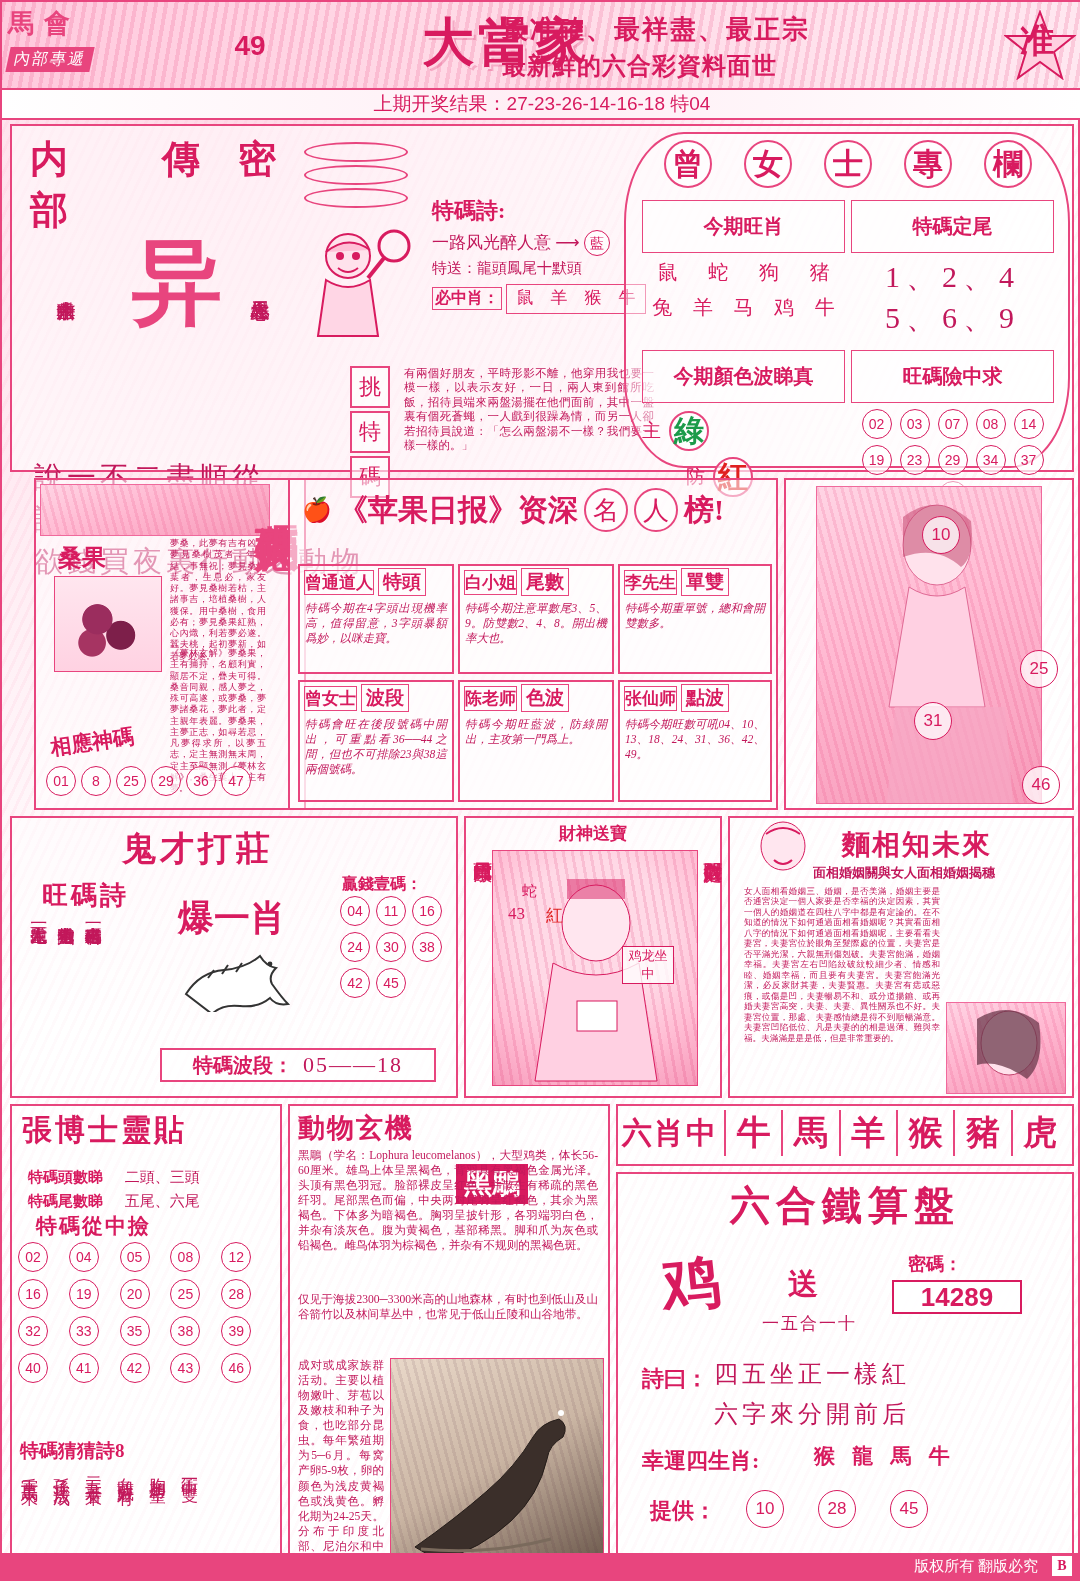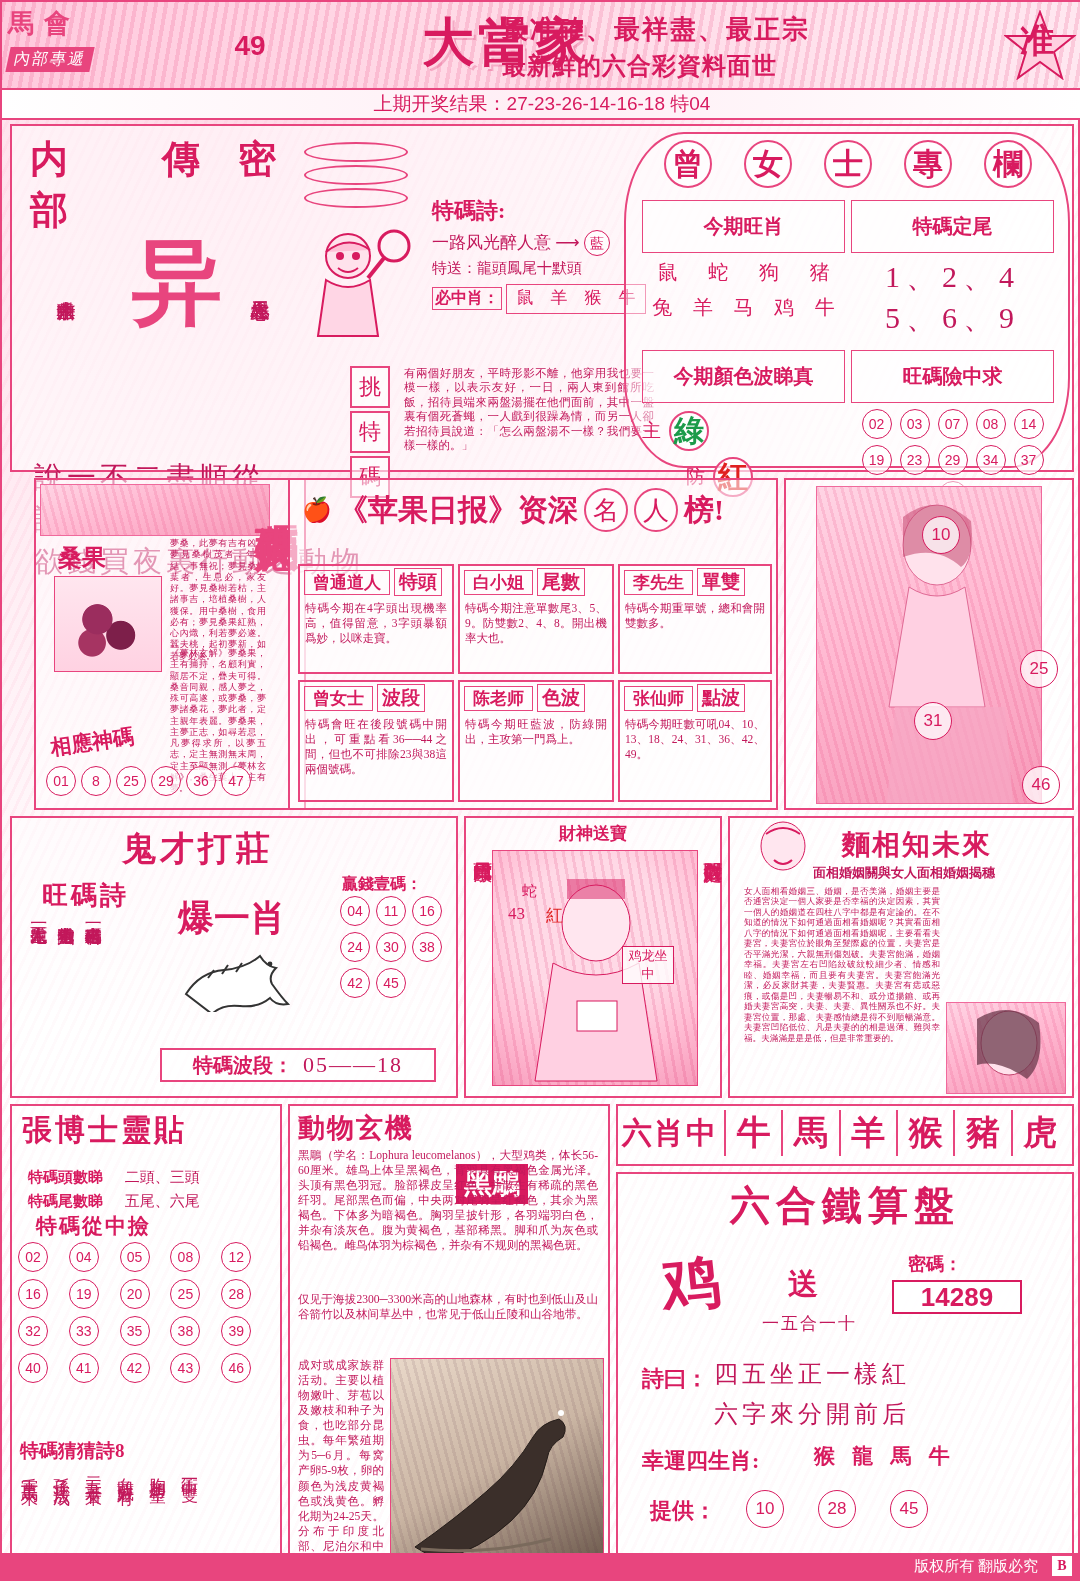--- a/index.html
+++ b/index.html
@@ -112,23 +112,23 @@
      transform:rotate(-8deg); }
   .b2a-balls { position:absolute; left:10px; top:286px; display:flex; gap:5px; }
   .vbig { position:absolute; right:6px; top:10px; font-size:44px; color:#e8457e; font-weight:bold; line-height:1.0;}
 
   .ap-title { position:absolute; left:300px; top:484px; width:470px; height:48px; display:flex; align-items:center; gap:6px;}
   .ap-title b { font-size:30px; color:#d81b5f; }
   .ap-title .circ { width:44px;height:44px;border-radius:50%;border:2px solid #e8457e;display:flex;
       align-items:center;justify-content:center;font-size:26px;color:#d81b5f;background:rgba(255,255,255,.6);}
   .cell { position:absolute; border:2px solid #e8457e; background:rgba(255,255,255,.6); }
   .cell .hd { display:flex; align-items:center; gap:4px; padding:2px 4px; }
-  .cell .hd .nm { font-size:17px; color:#d81b5f; font-weight:bold; border:1.5px solid #e8457e; padding:0 8px;}
+  .cell .hd .nm { font-size:17px; color:#d81b5f; font-weight:bold; border:1.5px solid #e8457e; padding:0 0;}
   .cell .hd .kw { font-size:19px; color:#d81b5f; font-weight:bold; border:1.5px solid #e8457e; padding:0 4px; }
-  .cell p { font-size:11.5px; line-height:1.3; color:#c2185b; padding:3px 5px; text-align:justify; }
+  .cell p { font-size:11.5px; line-height:1.3; color:#c2185b; padding:3px 5px; text-align:justify;font-style:italic; }
 
   
   .b3a { left:8px; top:814px; width:448px; height:282px; }
   .b3b { left:462px; top:814px; width:258px; height:282px; }
   .b3c { left:726px; top:814px; width:346px; height:282px; }
   .guicai { position:absolute; left:120px; top:824px; font-size:34px; color:#d81b5f; font-weight:bold;
      letter-spacing:4px; }
   .wmsi { position:absolute; left:40px; top:876px; font-size:26px; color:#d81b5f; font-weight:bold; letter-spacing:3px;}
   .poem4 { position:absolute; left:26px; top:912px; display:flex; gap:6px; }
   .poem4 .c { font-size:17px; color:#c2185b; line-height:1.25; writing-mode:vertical-rl; text-orientation:upright; height:170px;}

